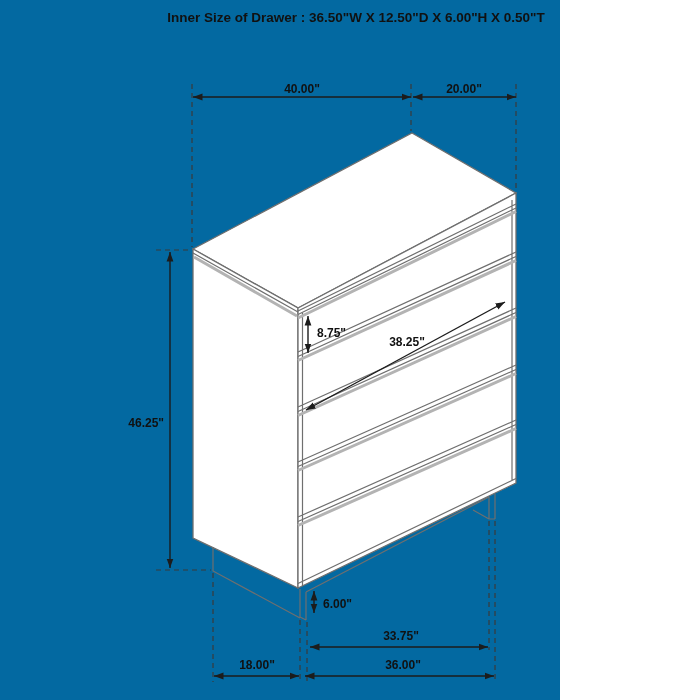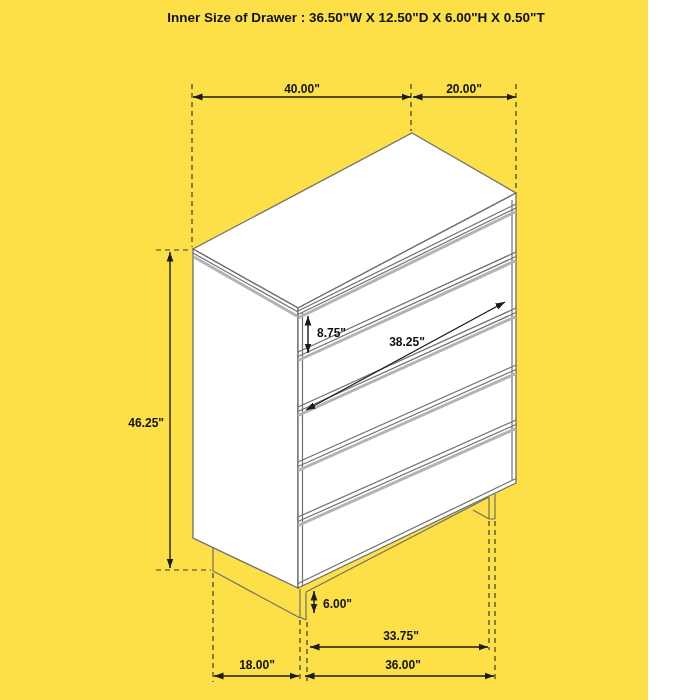--- a/index.html
+++ b/index.html
@@ -3,23 +3,23 @@
 <meta charset="utf-8">
 <style>
   html, body {
     margin: 0;
     padding: 0;
     background: #ffffff;
     font-family: "Liberation Sans", sans-serif;
   }
   .stage {
     position: relative;
-    width: 648px;
+    width: 560px;
     height: 700px;
-    background: #fde047;
+    background: #0369a1;
     overflow: hidden;
   }
   svg { display: block; }
   .face {
     fill: #ffffff;
     stroke: #6f6f6f;
     stroke-width: 1.3;
     stroke-linejoin: miter;
   }
   .cabline {

